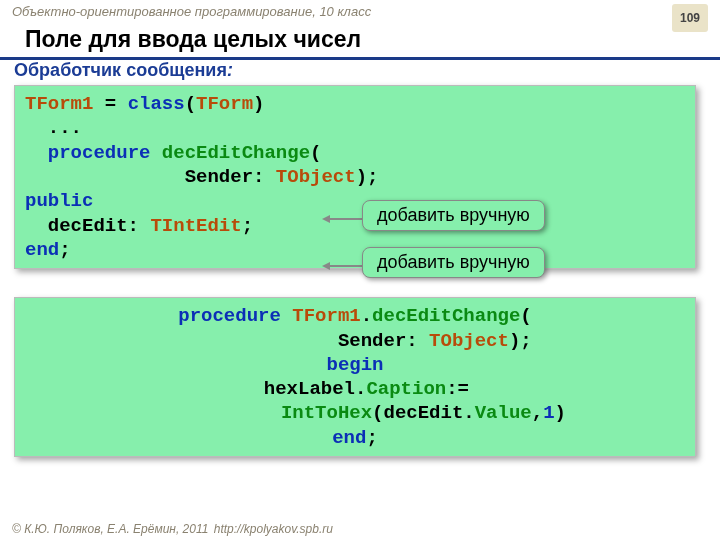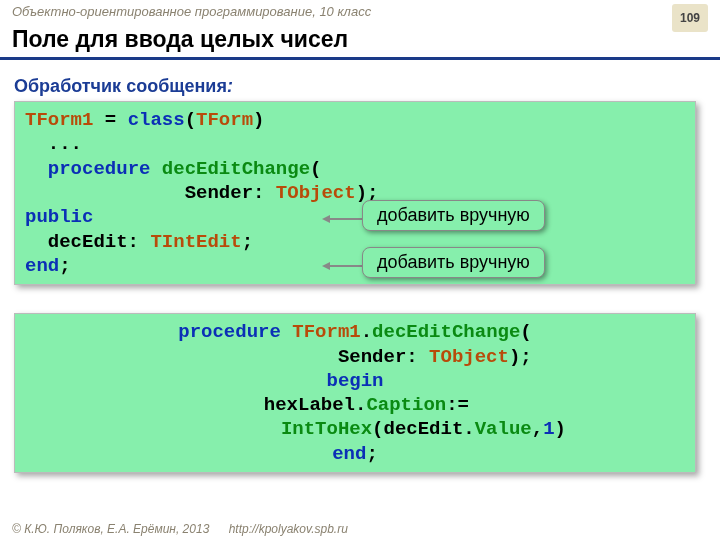--- a/index.html
+++ b/index.html
@@ -26,28 +26,28 @@
   }
   .pagenum {
     background: #eae3c8;
     color: #444;
     font-size: 12px;
     font-weight: bold;
     padding: 7px 8px;
     border-radius: 3px;
   }
   .title {
-    padding: 2px 12px 4px 12px;
+    padding: 2px 12px 4px 25px;
     font-size: 23px;
     font-weight: bold;
     color: #000;
     border-bottom: 3px solid #1a3a88;
   }
   .content {
-    padding: 16px 12px 0 14px;
+    padding: 0 12px 0 14px;
     position: relative;
   }
   .subtitle {
     color: #1b3c95;
     font-weight: bold;
     font-size: 18px;
   }
   .subtitle .colon { font-style: italic; }
   .codebox {
     background: #86efac;
@@ -102,21 +102,21 @@
     border-right: 8px solid #888;
   }
   .footer {
     position: absolute;
     bottom: 4px;
     left: 12px;
     font-size: 12px;
     font-style: italic;
     color: #8a8270;
   }
-  .footer .url { margin-left: 16px; }
+  .footer .url { margin-left: 2px; }
 </style>
 </head>
 <body>
 
 <div class="topbar">
   <span class="course">Объектно-ориентированное программирование, 10 класс</span>
   <span class="pagenum">109</span>
 </div>
 
 <div class="title">Поле для ввода целых чисел</div>
@@ -140,15 +140,15 @@
 
   <div class="codebox" style="width:660px; margin-top:28px;text-align:center;"><span class="kw">procedure</span><span class="plain"> </span><span class="ty">TForm1</span><span class="plain">.</span><span class="fn">decEditChange</span><span class="plain">(</span>
 <span class="plain">              Sender: </span><span class="ty">TObject</span><span class="plain">);</span>
 <span class="kw">begin</span>
 <span class="plain">  hexLabel.</span><span class="prop">Caption</span><span class="plain">:=</span>
 <span class="plain">            </span><span class="fn">IntToHex</span><span class="plain">(decEdit.</span><span class="prop">Value</span><span class="plain">,</span><span class="num">1</span><span class="plain">)</span>
 <span class="kw">end</span><span class="plain">;</span></div>
 </div>
 
 <div class="footer">
-  <span>© К.Ю. Поляков, Е.А. Ерёмин, 2013</span>
+  <span>© К.Ю. Поляков, Е.А. Ерёмин, 2011</span>
   <span class="url">http://kpolyakov.spb.ru</span>
 </div>
 
 </body></html>

